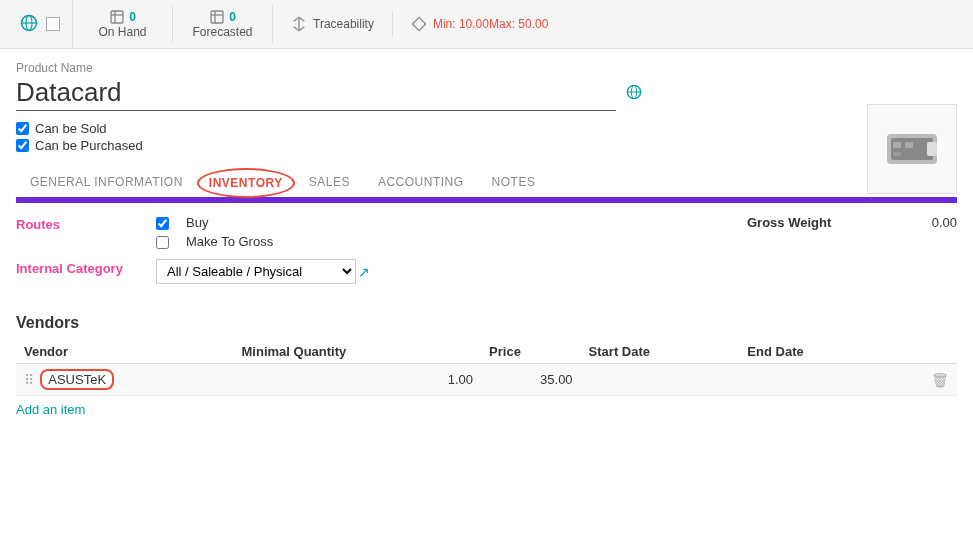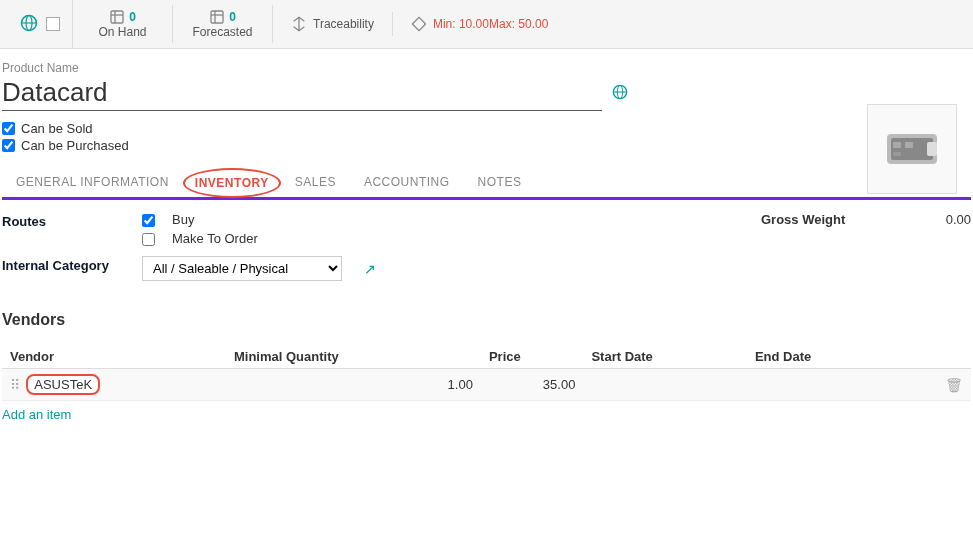--- a/index.html
+++ b/index.html
@@ -119,21 +119,21 @@
       align-items: center;
       gap: 6px;
       margin-bottom: 2px;
       font-size: 13px;
     }
 
     
     .tabs {
       display: flex;
       align-items: center;
-      border-bottom: 3px solid #6d28d9;
+      border-bottom: 6px solid #6d28d9;
       margin-top: 14px;
       gap: 0;
     }
     .tab {
       padding: 8px 14px;
       font-size: 12px;
       color: #888;
       cursor: pointer;
       text-transform: uppercase;
       letter-spacing: 0.5px;
@@ -155,21 +155,21 @@
     }
     .form-row {
       display: flex;
       align-items: flex-start;
       margin-bottom: 10px;
     }
     .form-label {
       width: 140px;
       font-weight: bold;
       font-size: 13px;
-      color: #0f172a;
+      color: #ec4899;
       padding-top: 2px;
     }
     .form-field {
       flex: 1;
     }
     .checkbox-group {
       display: flex;
       flex-direction: column;
       gap: 4px;
     }
@@ -192,42 +192,42 @@
     .gross-weight-value {
       font-size: 13px;
       color: #333;
       min-width: 80px;
       text-align: right;
     }
 
     .select-container {
       display: flex;
       align-items: center;
-      gap: 22px;
+      gap: 2px;
     }
     select.form-select {
       border: 1px solid #ccc;
       padding: 3px 6px;
       font-size: 13px;
       min-width: 200px;
       background: #fff;
       cursor: pointer;
     }
     .external-link {
       color: #00a09d;
       font-size: 14px;
       cursor: pointer;
     }
 
     
     .vendors-title {
       font-size: 16px;
       font-weight: bold;
       margin-top: 8px;
-      margin-bottom: 16px;
+      margin-bottom: 8px;
     }
     .vendors-table {
       width: 100%;
       border-collapse: collapse;
     }
     .vendors-table th {
       text-align: left;
       font-weight: bold;
       font-size: 13px;
       padding: 4px 8px;
@@ -341,21 +341,21 @@
         <span>10.00</span>
       </span>
       <span class="max-val">
         <span>Max:</span>
         <span>50.00</span>
       </span>
     </div>
   </div>
 </div>
 
-<div style="position:relative; padding: 12px 2px;">
+<div style="position:relative; padding: 12px 16px;">
 
   <div class="product-image">
     <svg width="70" height="70" viewBox="0 0 70 70">
 
       <rect x="10" y="20" width="50" height="30" rx="4" fill="#bbb"></rect>
       <rect x="14" y="24" width="42" height="22" rx="2" fill="#888"></rect>
       <rect x="50" y="28" width="10" height="14" rx="2" fill="#ddd"></rect>
       <rect x="16" y="28" width="8" height="6" rx="1" fill="#aaa"></rect>
       <rect x="28" y="28" width="8" height="6" rx="1" fill="#aaa"></rect>
       <rect x="16" y="38" width="8" height="4" rx="1" fill="#999"></rect>
@@ -399,21 +399,21 @@
     <div class="form-row">
       <div class="form-label">Routes</div>
       <div class="form-field">
         <div class="checkbox-group">
           <div class="checkbox-item">
             <input type="checkbox" checked="" style="">
             <span>Buy</span>
           </div>
           <div class="checkbox-item">
             <input type="checkbox" style="">
-            <span>Make To Order</span>
+            <span>Make To Gross</span>
           </div>
         </div>
       </div>
       <div class="gross-weight-section">
         <div class="gross-weight-label">Gross Weight</div>
         <div class="gross-weight-value">0.00</div>
       </div>
     </div>
 
     <div class="form-row">

